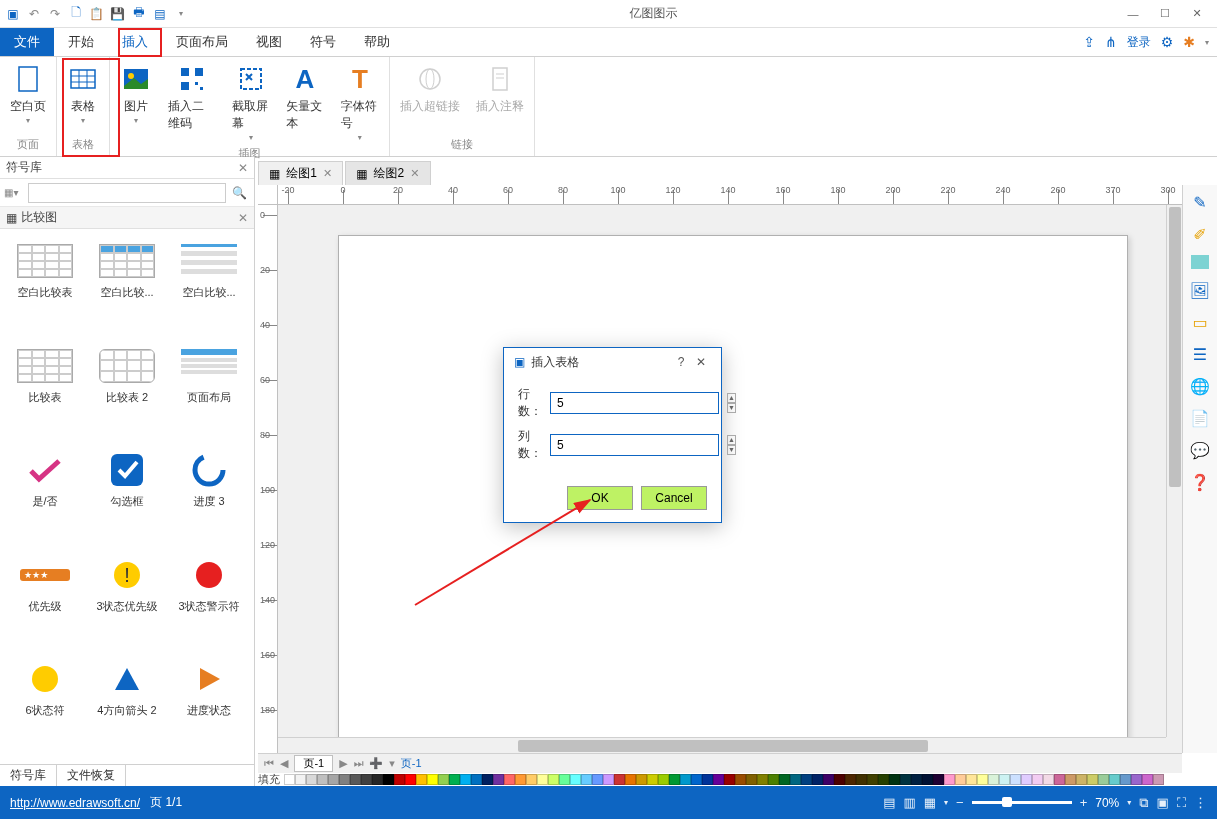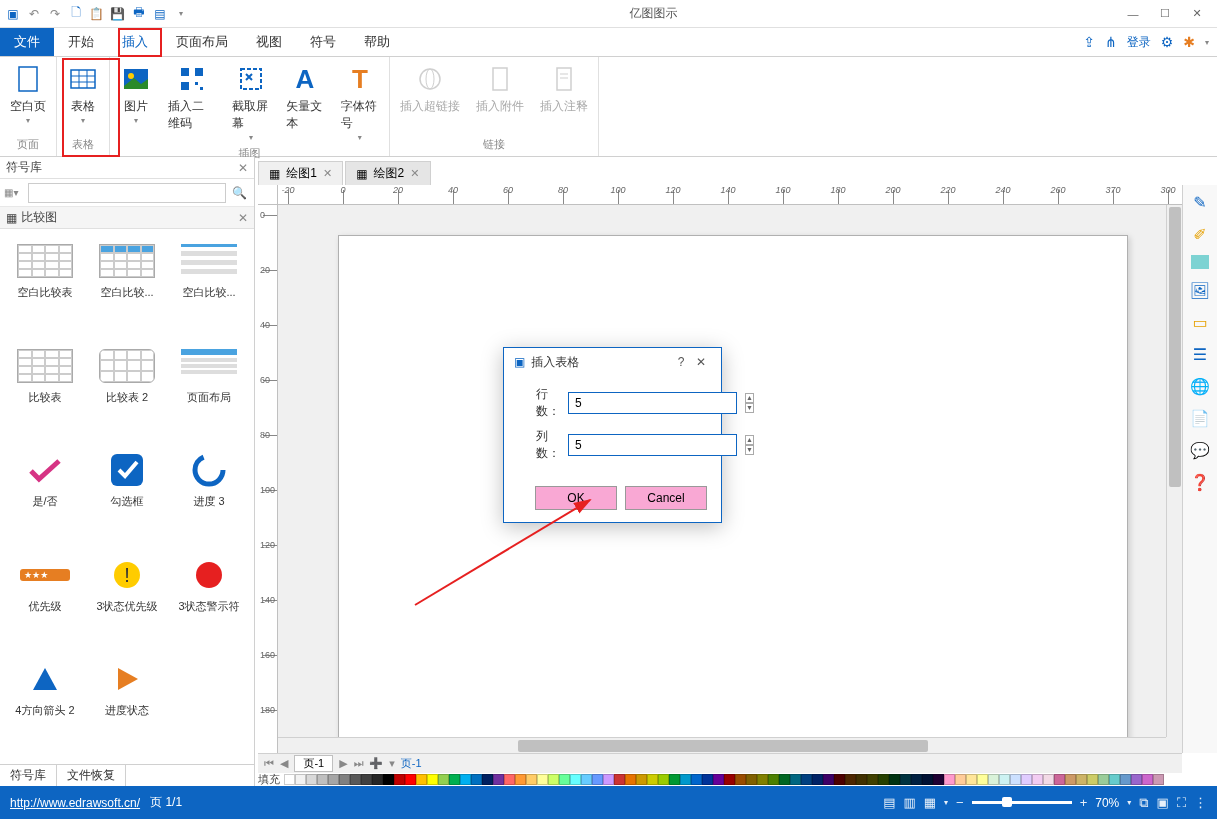--- a/index.html
+++ b/index.html
@@ -55,21 +55,21 @@
 .doctabs { position:absolute; left:258px; top:157px; height:28px; display:flex; align-items:end; gap:2px; }
 .doctab { height:24px; padding:0 10px; display:flex; align-items:center; gap:6px; background:#f0f0f0; border:1px solid #d0d0d0; border-bottom:none; font-size:12px; cursor:pointer; }
 .doctab.active { background:#e5e5e5; }
 .doctab .tx { color:#888; font-size:11px; cursor:pointer; }
 
 
 .canvas-wrap { position:absolute; left:258px; right:35px; top:185px; bottom:66px; background:#f0f0f0; }
 .ruler-h { position:absolute; left:20px; right:0; top:0; height:20px; background:#fff; border-bottom:1px solid #c0c0c0; overflow:hidden; }
 .ruler-h-inner { position:relative; height:100%; }
 .ruler-h-tick { position:absolute; top:5px; height:15px; border-left:1px solid #888; }
-.ruler-h-num { position:absolute; top:0; font-size:9px; color:#666; transform:translateX(-50%);font-style:italic; }
+.ruler-h-num { position:absolute; top:0; font-size:9px; color:#666; transform:translateX(-50%); }
 .ruler-v { position:absolute; left:0; top:20px; bottom:0; width:20px; background:#fff; border-right:1px solid #c0c0c0; overflow:hidden; }
 .ruler-v-inner { position:relative; width:100%; }
 .ruler-v-tick { position:absolute; left:5px; width:15px; border-top:1px solid #888; }
 .ruler-v-num { position:absolute; left:2px; font-size:9px; color:#666; transform:translateY(-50%); }
 .ruler-corner { position:absolute; left:0; top:0; width:20px; height:20px; background:#fff; border-right:1px solid #c0c0c0; border-bottom:1px solid #c0c0c0; }
 .canvas-area { position:absolute; left:20px; top:20px; right:16px; bottom:16px; background:#f0f0f0; overflow:hidden; }
 .page { position:absolute; left:60px; top:30px; width:790px; height:560px; background:#fff; border:1px solid #b0b0b0; box-shadow:2px 2px 6px rgba(0,0,0,0.15); }
 .scroll-h { position:absolute; left:20px; right:16px; bottom:0; height:16px; background:#f0f0f0; border-top:1px solid #d0d0d0; }
 .scroll-h-thumb { position:absolute; left:240px; width:410px; top:2px; height:12px; background:#c0c0c0; border-radius:2px; }
 .scroll-v { position:absolute; right:0; top:20px; bottom:16px; width:16px; background:#f0f0f0; border-left:1px solid #d0d0d0; }
@@ -97,28 +97,28 @@
 .sb-right { margin-left:auto; display:flex; align-items:center; gap:8px; }
 .sb-icon { color:#fff; cursor:pointer; opacity:0.9; font-size:13px; }
 .zoom-slider { width:100px; height:3px; background:#fff; position:relative; }
 .zoom-slider-thumb { position:absolute; left:30px; top:-4px; width:10px; height:10px; background:#fff; border-radius:2px; }
 
 
 .dialog { position:absolute; left:503px; top:347px; width:219px; background:#fff; border:1px solid #0d65c2; box-shadow:0 4px 20px rgba(0,0,0,0.25); }
 .dlg-title { height:28px; display:flex; align-items:center; padding:0 10px; font-size:12px; color:#333; }
 .dlg-title .sp { flex:1; }
 .dlg-title .help,.dlg-title .cls { width:20px; text-align:center; cursor:pointer; color:#555; }
-.dlg-body { padding:10px 14px;margin-left:18px; }
+.dlg-body { padding:10px 14px; }
 .dlg-row { display:flex; align-items:center; gap:8px; margin-bottom:8px; }
 .dlg-row label { width:46px; font-size:12px; color:#333; }
 .dlg-row input { flex:1; height:22px; border:1px solid #0d65c2; padding:0 6px; font-size:12px; }
 .dlg-row .spin { width:14px; display:flex; flex-direction:column; }
 .dlg-row .spin span { height:10px; font-size:7px; border:1px solid #aaa; text-align:center; color:#666; cursor:pointer; line-height:8px; }
 .dlg-btns { display:flex; justify-content:flex-end; gap:8px; padding:6px 14px 12px; }
-.dlg-btns button { width:82px; height:24px; border:1px solid #999; background:#f9a8d4; font-size:12px; cursor:pointer; }
+.dlg-btns button { width:66px; height:24px; border:1px solid #999; background:#bef264; font-size:12px; cursor:pointer; }
 
 
 .arrow-line { position:absolute; pointer-events:none; }
 
 
 .th-table { width:56px; height:34px; border:1px solid #aaa; display:grid; grid-template-columns:repeat(4,1fr); grid-template-rows:repeat(4,1fr); }
 .th-table div { border:1px solid #ccc; }
 .th-table.hdr div:nth-child(-n+4){ background:#4aa3e0; }
 .th-bar { width:50px; height:12px; border-radius:3px; }
 </style>
@@ -259,28 +259,20 @@
               <circle cx="15" cy="15" r="10" fill="none" stroke="#888" stroke-width="1.5"></circle>
               <ellipse cx="15" cy="15" rx="4" ry="10" fill="none" stroke="#888"></ellipse>
             </svg>
           </span>
           <span class="lbl">插入超链接</span>
         </div>
       <div class="ribbon-btn disabled">
           <span class="icn">
             <svg width="30" height="30">
               <rect x="8" y="4" width="14" height="22" fill="none" stroke="#888" stroke-width="1.5"></rect>
-            </svg>
-          </span>
-          <span class="lbl">插入附件</span>
-        </div>
-      <div class="ribbon-btn disabled">
-          <span class="icn">
-            <svg width="30" height="30">
-              <rect x="8" y="4" width="14" height="22" fill="none" stroke="#888" stroke-width="1.5"></rect>
               <line x1="11" y1="10" x2="19" y2="10" stroke="#888"></line>
               <line x1="11" y1="14" x2="19" y2="14" stroke="#888"></line>
             </svg>
           </span>
           <span class="lbl">插入注释</span>
         </div>
     </div>
     <div class="ribbon-group-label">链接</div>
   </div>
 </div>
@@ -453,20 +445,28 @@
         </div>
         <div class="name">3状态优先级</div>
       </div>
       <div class="lp-item">
         <div class="thumb">
           <svg width="30" height="30">
             <circle cx="15" cy="15" r="13" fill="#e62020"></circle>
           </svg>
         </div>
         <div class="name">3状态警示符</div>
+      </div>
+      <div class="lp-item">
+        <div class="thumb">
+          <svg width="30" height="30">
+            <circle cx="15" cy="15" r="13" fill="#ffcc00"></circle>
+          </svg>
+        </div>
+        <div class="name">6状态符</div>
       </div>
       <div class="lp-item">
         <div class="thumb">
           <svg width="30" height="30">
             <path d="M15 4 L27 26 H3 Z" fill="#0d65c2"></path>
           </svg>
         </div>
         <div class="name">4方向箭头 2</div>
       </div>
       <div class="lp-item">

